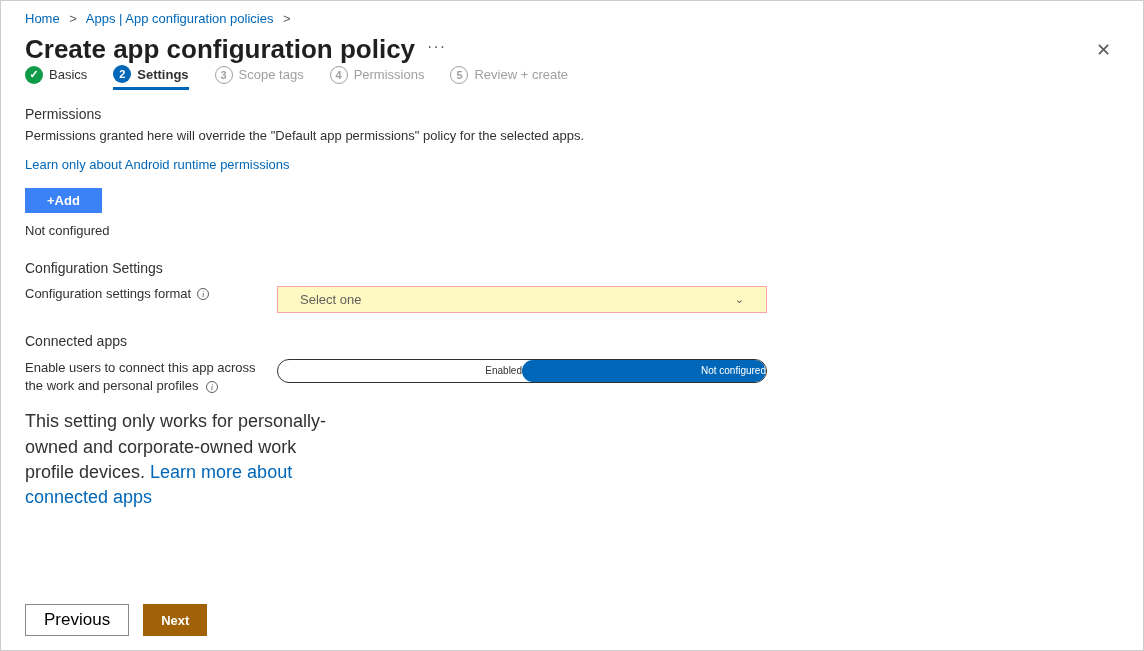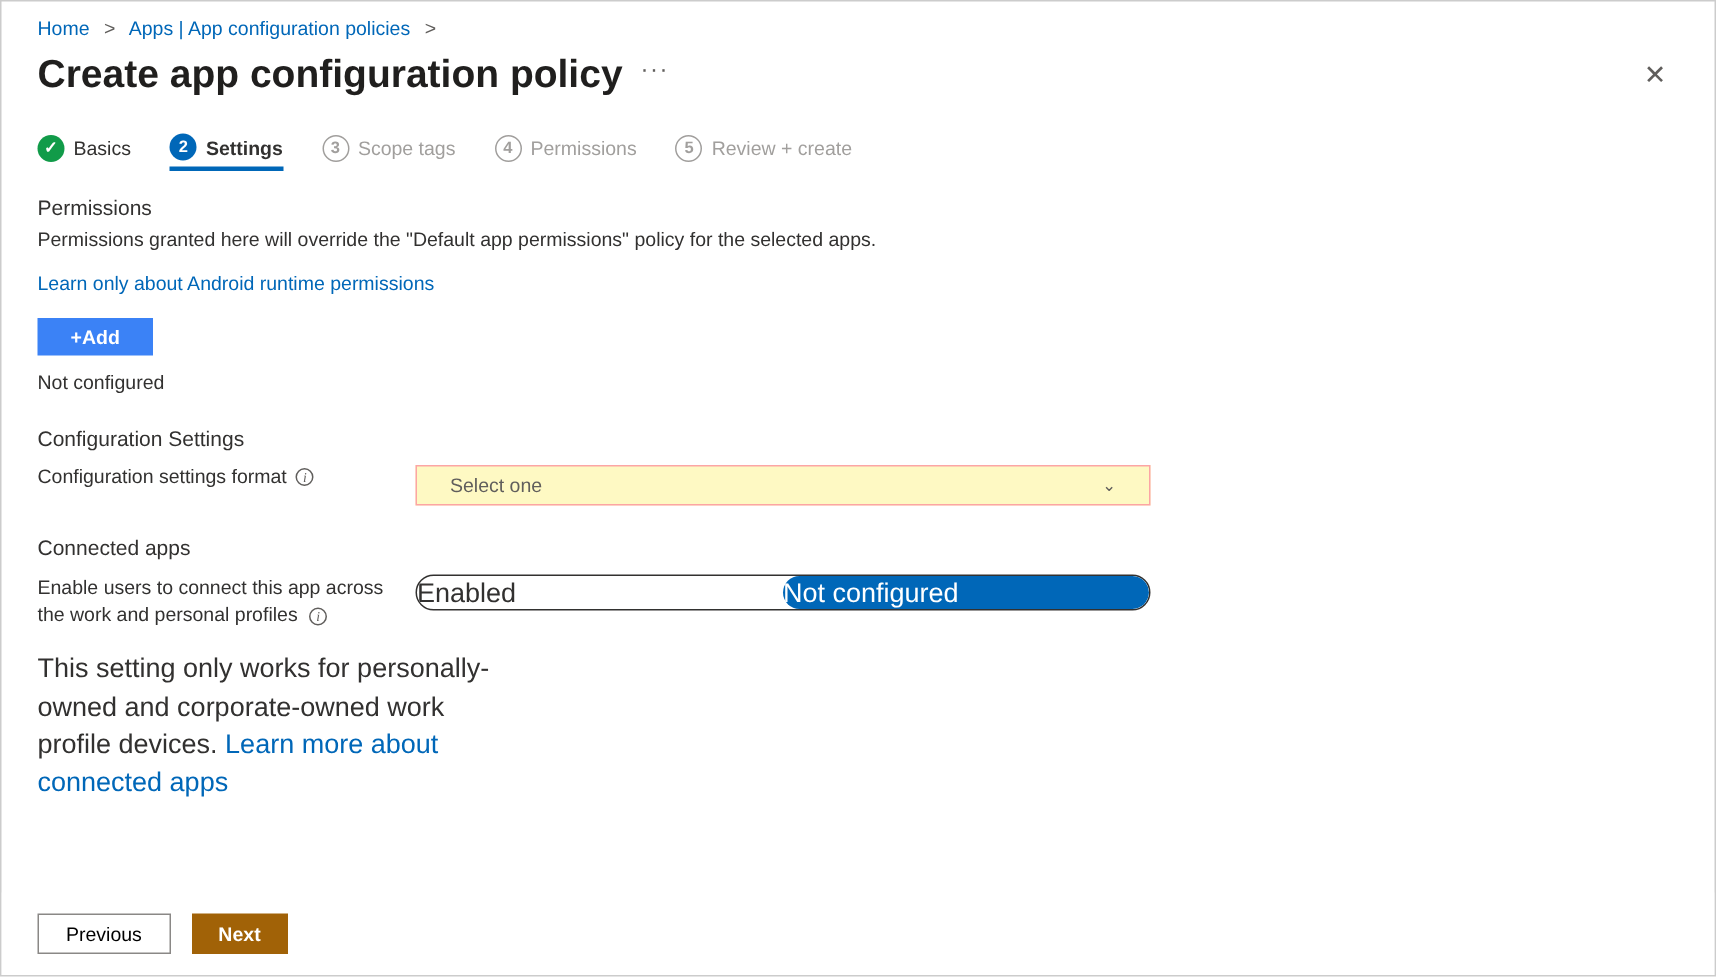--- a/index.html
+++ b/index.html
@@ -10,21 +10,21 @@
       background: #fff;
       width: 1144px;
       height: 651px;
       position: relative;
       border: 1px solid #ccc;
     }
     .content { padding: 10px 24px 0 24px; }
     .breadcrumb { font-size: 13px; margin-bottom: 8px; }
     .breadcrumb a { color: #0067b8; text-decoration: none; }
     .breadcrumb .sep { color: #605e5c; margin: 0 6px; }
-    .title-row { display: flex; align-items: center; justify-content: space-between; margin-bottom: 24px; }
+    .title-row { display: flex; align-items: center; justify-content: space-between; }
     .title { font-size: 26px; font-weight: 600; color: #201f1e; }
     .title-more { margin-left: 12px; color: #605e5c; font-size: 16px; letter-spacing: 1px; position: relative; top: -3px;}
     .close-x { font-size: 18px; color: #605e5c; cursor: pointer; font-weight: 300; padding: 4px 8px;}
     .tabs { display: flex; gap: 26px; border-bottom: 0; margin-bottom: 16px; align-items: center;}
     .tab { display: flex; align-items: center; gap: 6px; padding-bottom: 6px; cursor: pointer;}
     .tab .circle { width: 18px; height: 18px; border-radius: 50%; display: inline-flex; align-items: center; justify-content: center; font-size: 11px; font-weight: 600;}
     .tab.done .circle { background: #119b49; color: #fff;}
     .tab.active .circle { background: #0067b8; color: #fff;}
     .tab.active { border-bottom: 3px solid #0067b8; font-weight: 600; padding-bottom: 4px;}
     .tab.inactive { color: #a19f9d;}
@@ -36,25 +36,25 @@
     .add-btn { background: #3b82f6; color: #fff; border: none; padding: 5px 22px; font-size: 13px; font-weight: 600; cursor: pointer; margin-bottom: 10px;}
     .not-conf { font-size: 13px; color: #323130; margin-bottom: 22px;}
     .form-row { display: flex; align-items: flex-start; margin-bottom: 20px;}
     .form-label { width: 252px; display: flex; align-items: center; gap: 6px; font-size: 13px;}
     .info-icon { width: 12px; height: 12px; border: 1px solid #605e5c; border-radius: 50%; display: inline-flex; align-items: center; justify-content: center; font-size: 9px; color: #605e5c; font-style: italic; font-family: serif; cursor: pointer;}
     .select-box { flex: 0 0 490px; border: 1px solid #fca5a5; padding: 5px 22px; display: flex; justify-content: space-between; align-items: center; font-size: 13px; color: #605e5c; cursor: pointer; background:#fef9c3;}
     .chevron { font-size: 11px;}
     .connected-row { display: flex; align-items: flex-start; margin-bottom: 14px;}
     .connected-label { width: 252px; font-size: 13px; line-height: 1.4;}
     .toggle-group { display: flex; border: 1px solid #323130; border-radius: 14px; overflow: hidden; width: 490px; height: 24px;}
-    .toggle-opt { flex: 1; text-align: left; font-size: 18px; line-height: 22px; cursor: pointer;}
+    .toggle-opt { flex: 1; text-align: right; font-size: 10px; line-height: 22px; cursor: pointer;}
     .toggle-opt.selected { background: #0067b8; color: #fff; border-radius: 14px;}
     .note { font-size: 18px; color: #323130; max-width: 310px; line-height: 1.4;}
     .footer { position: absolute; bottom: 0; left: 0; right: 0; padding: 14px 24px; display: flex; gap: 14px; background:#fff;}
-    .btn-secondary { background: #fff; border: 1px solid #8a8886; padding: 5px 18px; font-size: 13px; cursor: pointer;}
+    .btn-secondary { background: #fff; border: 1px solid #8a8886; padding: 5px 18px; font-size: 17px; cursor: pointer;}
     .btn-primary { background: #a16207; color: #fff; border: none; padding: 5px 18px; font-size: 13px; font-weight: 600; cursor: pointer;}
   </style>
 </head>
 <body>
 
 <div class="content">
   <div class="breadcrumb">
     <a href="#">Home</a>
     <span class="sep">&gt;</span>
     <a href="#">Apps | App configuration policies</a>

